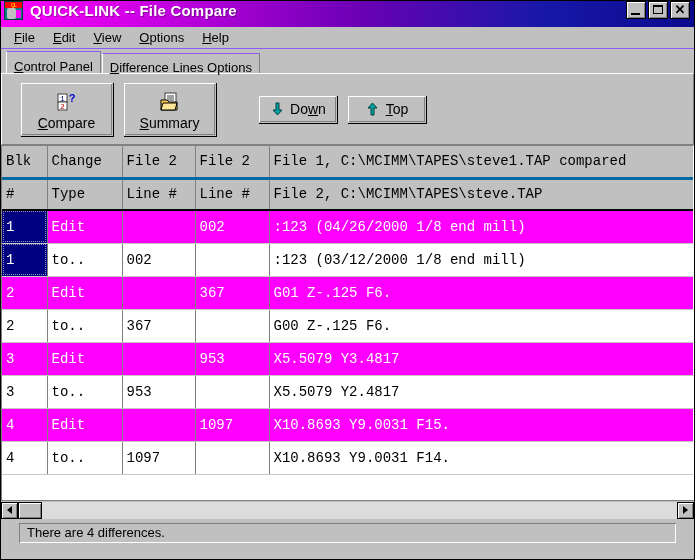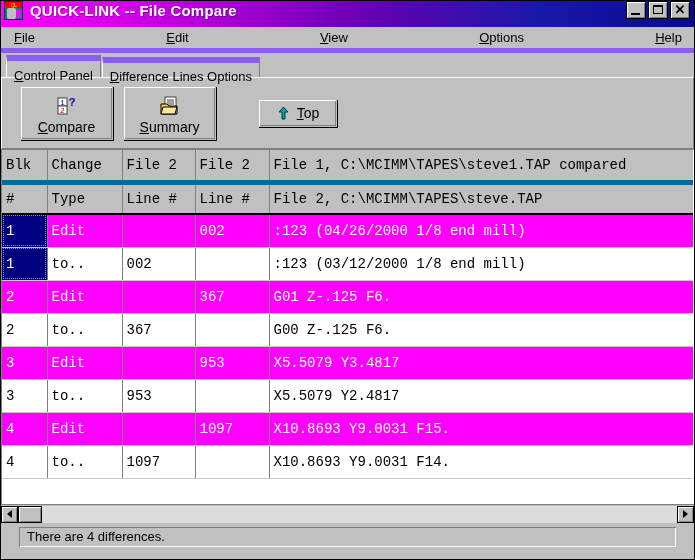--- a/index.html
+++ b/index.html
@@ -117,22 +117,21 @@
     font-family: "Liberation Sans", sans-serif;
   }
 
   
   .menubar {
     height: 21px;
     background: #c0c0c0;
     display: flex;
     align-items: center;
     padding-left: 7px;
-    border-bottom: 5px solid #8b5cf6;
-    justify-content: space-between;
+    border-bottom: 1px solid #8b5cf6;
   }
   .menu-item {
     font-size: 13px;
     color: #000;
     padding: 1px 8px 1px 6px;
     margin-right: 4px;
     cursor: default;
     white-space: nowrap;
   }
   .menu-item u { text-decoration: underline; }
@@ -147,21 +146,21 @@
     box-sizing: border-box;
   }
   .tab {
     height: 20px;
     line-height: 19px;
     font-size: 13px;
     padding: 4px 7px;
     color: #000;
     background: #c0c0c0;
     border-left: 1px solid #ffffff;
-    border-top: 6px solid #8b5cf6;
+    border-top: 1px solid #8b5cf6;
     border-right: 1px solid #808080;
     box-sizing: border-box;
     cursor: default;
     white-space: nowrap;
     position: relative;
     margin-right: 1px;
   }
   .tab.active {
     height: 22px;
     line-height: 21px;
@@ -254,21 +253,21 @@
     box-sizing: border-box;
     vertical-align: middle;
   }
   table.grid th {
     background: #c0c0c0;
     color: #000;
     height: 32px;
     border-bottom: 1px solid #ffffff;
   }
   table.grid tr.hdr2 th { border-bottom: 2px solid #000000; }
-  table.grid tr.hdr1 th { border-bottom: 5px solid #0369a1; }
+  table.grid tr.hdr1 th { border-bottom: 3px solid #0369a1; }
 
   col.c-blk   { width: 45px; }
   col.c-chg   { width: 75px; }
   col.c-f1    { width: 73px; }
   col.c-f2    { width: 74px; }
   col.c-text  { width: 427px; }
 
   tr.row { height: 33px; }
   tr.row td { height: 33px; }
 
@@ -430,20 +429,28 @@
           <line x1="8" y1="8" x2="15" y2="8" stroke="#404040" stroke-width="1"></line>
           <path d="M2 8 h6 l2 2 h8 v8 H2 Z" fill="#ffd24d" stroke="#000000" stroke-width="1"></path>
           <path d="M4 11 h14 l-2 7 H2 Z" fill="#ffe799" stroke="#000000" stroke-width="1"></path>
         </svg>
       </span>
       <span class="tb-label"><u>S</u>ummary</span>
     </div>
 
     <div class="spacer-wide"></div>
 
+    <div class="tb-btn small">
+      <span class="tb-icon inline">
+        <svg width="13" height="14" viewBox="0 0 13 14">
+          <path d="M5 1 h3 v7 h3 l-4.5 5 L2 8 h3 Z" fill="#00a0a0" stroke="#004040" stroke-width="1"></path>
+        </svg>
+      </span>
+      <span class="tb-label">Do<u>w</u>n</span>
+    </div>
 
     <div class="tb-btn small">
       <span class="tb-icon inline">
         <svg width="13" height="14" viewBox="0 0 13 14">
           <path d="M6.5 1 L11 6 h-3 v7 h-3 V6 H2 Z" fill="#00a0a0" stroke="#004040" stroke-width="1"></path>
         </svg>
       </span>
       <span class="tb-label"><u>T</u>op</span>
     </div>
 

